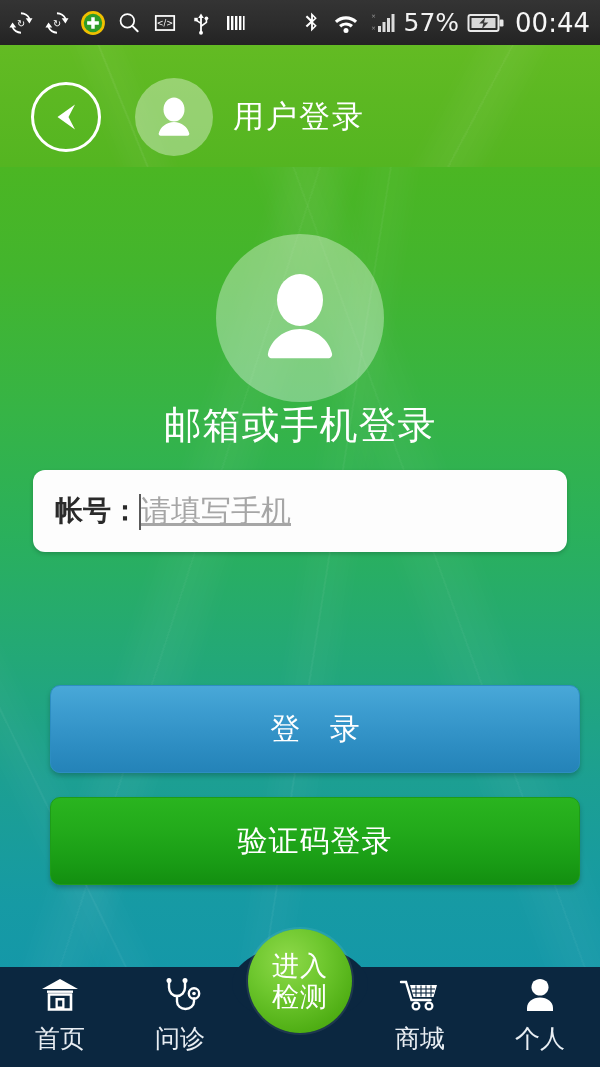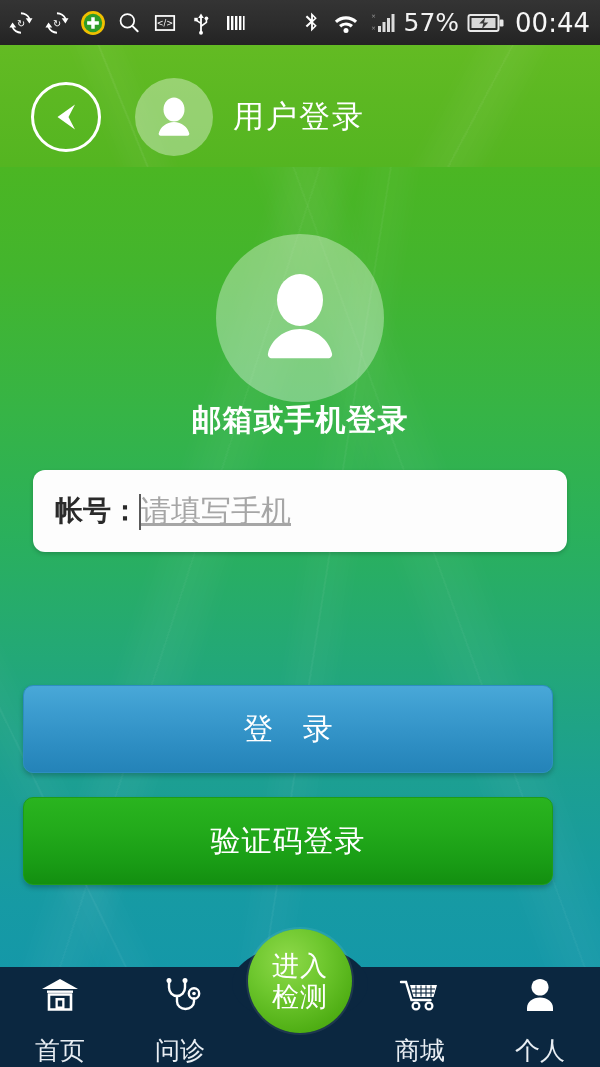--- a/index.html
+++ b/index.html
@@ -72,42 +72,42 @@
   .hdr-title{ color:#fff; font-size:31px; letter-spacing:2px; font-weight:400; }
 
   
   .hero-avatar{
     position:absolute; left:216px; top:234px; width:168px; height:168px;
     border-radius:50%; background:rgba(255,255,255,0.35);
     display:flex; align-items:center; justify-content:center;
   }
   .hero-sub{
     position:absolute; left:0; top:400px; width:600px; text-align:center;
-    color:#ffffff; font-size:30px; letter-spacing:1px;font-weight:bold;
+    color:#ffffff; font-size:38px; letter-spacing:1px;
   }
 
   
   .field{
     position:absolute; left:33px; width:534px; height:82px;
     background:#fdfdfd; border-radius:12px;
     box-shadow:0 2px 4px rgba(0,0,0,0.18);
     display:flex; align-items:center; padding-left:22px;
   }
   .field.f1{ top:470px; }
   .field.f2{ top:578px; }
   .f-label{ color:#2a2a2a; font-size:28px; font-weight:bold; letter-spacing:0px; white-space:nowrap; }
   .f-ph{ color:#a6a6a6; font-size:30px; letter-spacing:0px; white-space:nowrap;text-decoration:underline; }
   .caret{
     display:inline-block; width:2px; height:36px; background:#5a5a5a; margin:0 0 0 0;
     position:relative; top:1px;
   }
 
   
   .btn{
-    position:absolute; left:23px; width:530px; height:88px;
+    position:absolute; left:50px; width:530px; height:88px;
     border-radius:10px; display:flex; align-items:center; justify-content:center;
     color:#fff; font-size:30px; letter-spacing:1px;
     box-shadow:0 3px 5px rgba(0,0,0,0.22);
   }
   .btn-login{
     top:685px;
     background:linear-gradient(180deg,#49a8d8 0%,#3c9ccf 30%,#2d8dc2 70%,#2483b8 100%);
     border:1px solid #2d8dc2;
     letter-spacing:10px; text-indent:10px;
   }
@@ -124,21 +124,21 @@
   }
   .nav-notch{
     position:absolute; left:232px; top:-22px; width:136px; height:78px;
     background:#0b2740; border-radius:50%;
   }
   .nav-items{
     position:absolute; inset:0; display:flex; align-items:flex-start;
   }
   .nav-item{
     flex:1; height:100px; display:flex; flex-direction:column;
-    align-items:center; justify-content:space-between; padding-top:9px; gap:4px;
+    align-items:center; justify-content:flex-start; padding-top:9px; gap:4px;
   }
   .nav-label{ color:#e9eef3; font-size:25px; letter-spacing:0px; }
   .nav-item.spacer{ visibility:hidden; }
   .center-btn{
     position:absolute; left:248px; top:-38px; width:104px; height:104px;
     border-radius:50%;
     background:radial-gradient(circle at 38% 30%, #8ed94a 0%, #6ec72e 38%, #4fae14 75%, #3f9b0c 100%);
     display:flex; flex-direction:column; align-items:center; justify-content:center;
     box-shadow:0 0 0 2px rgba(255,255,255,0.08);
   }

